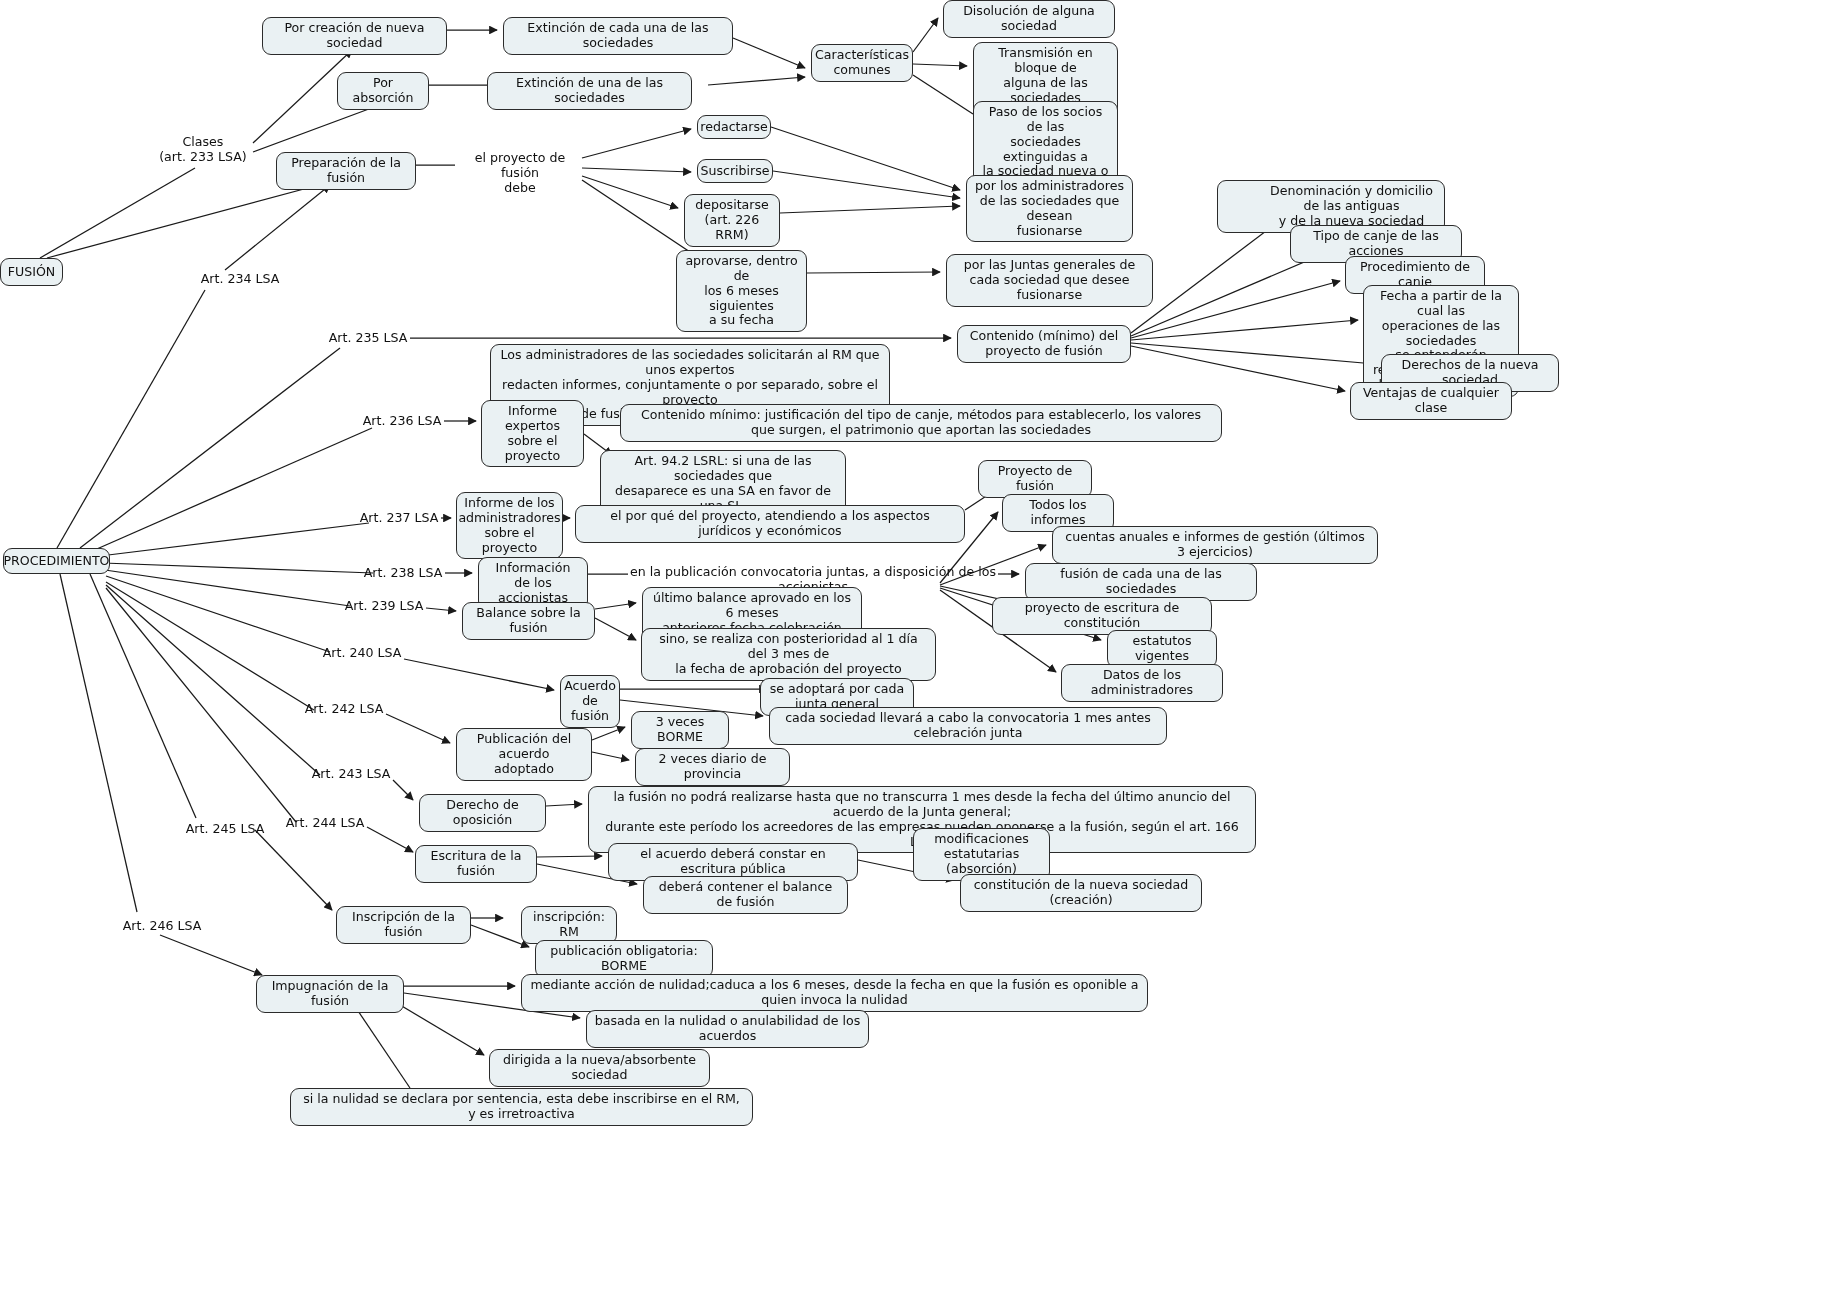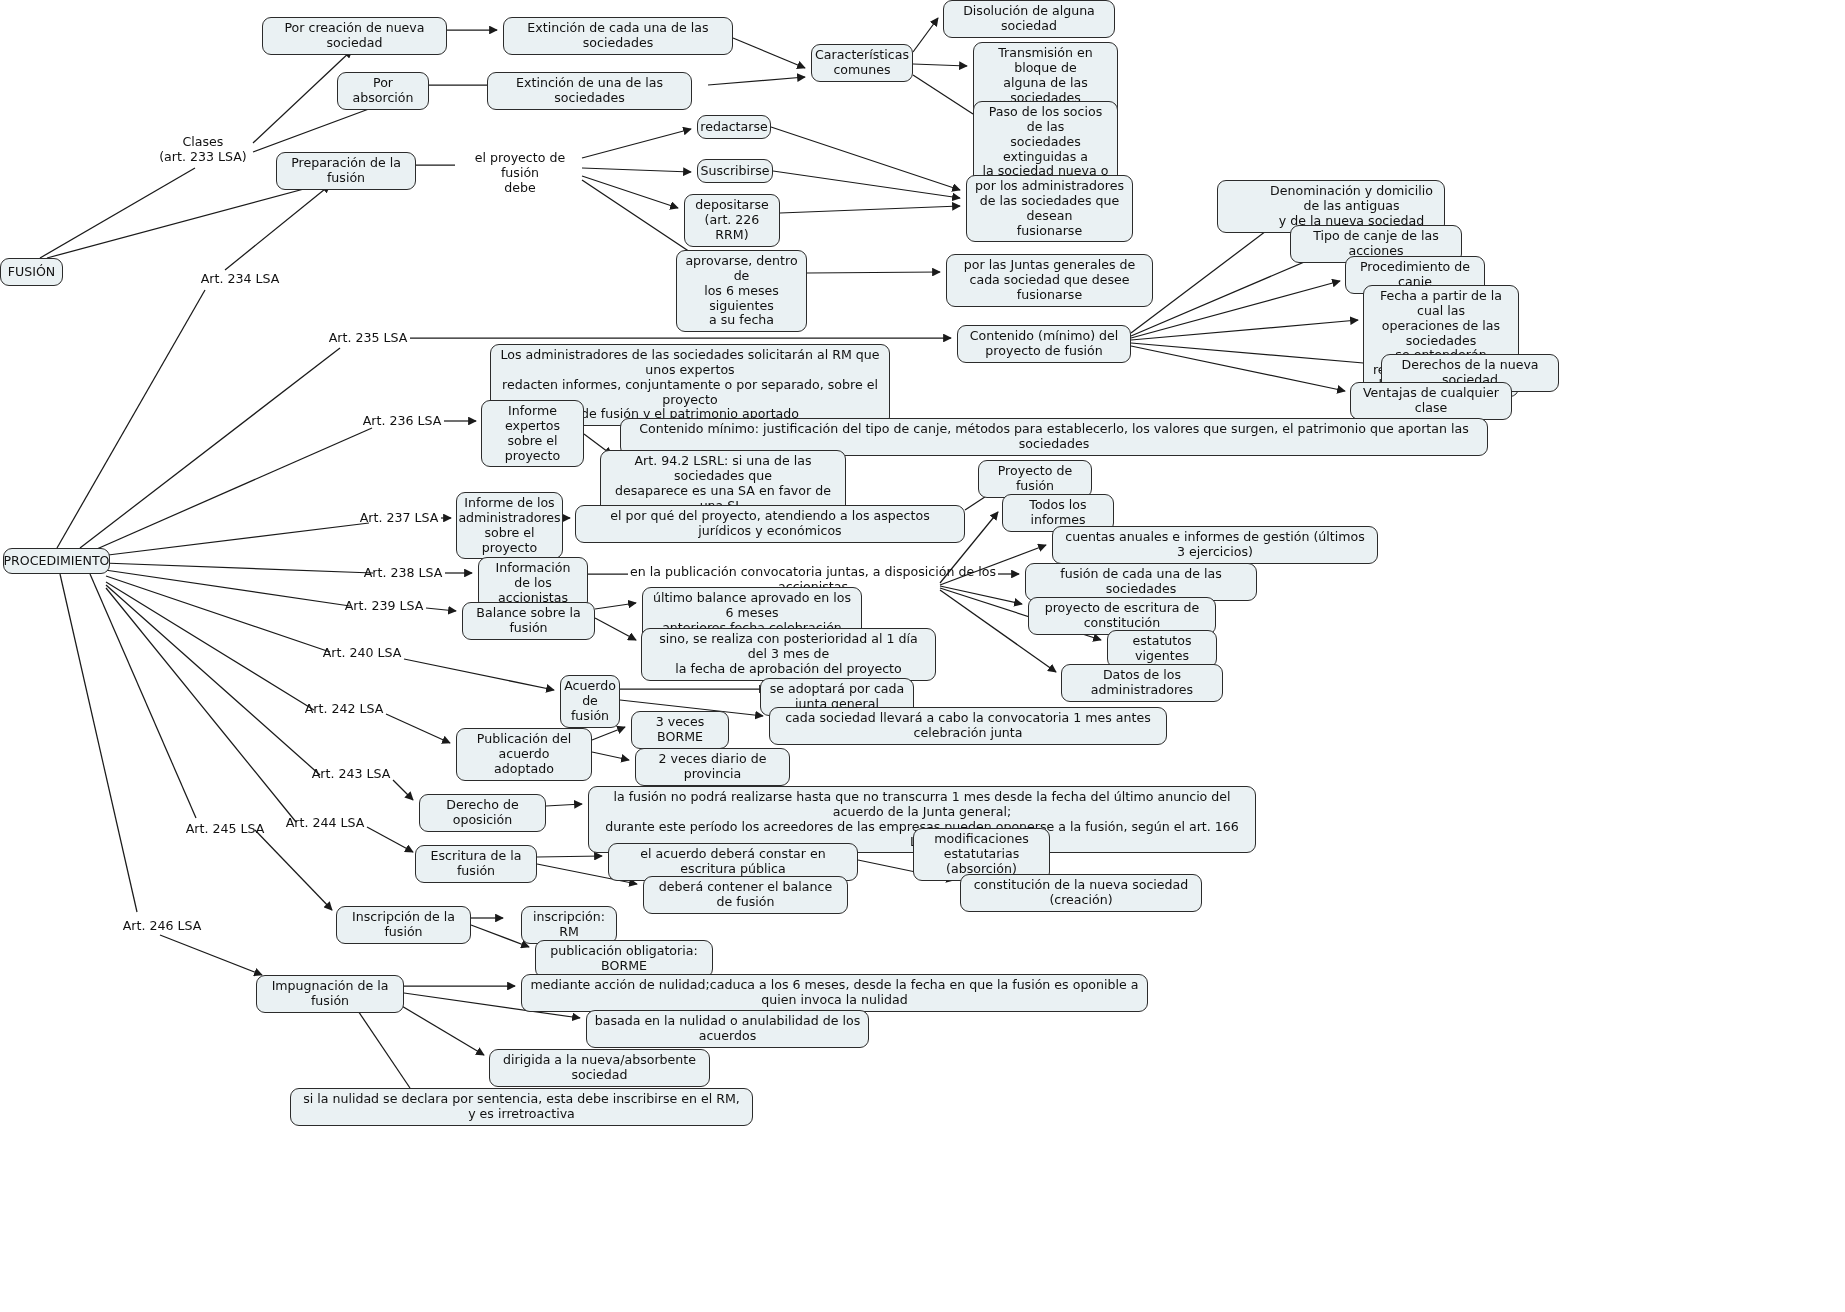--- a/index.html
+++ b/index.html
@@ -241,21 +241,21 @@
       </div>
       <div class="node" style="left: 490px; top: 344px; width: 400px; min-height: 50px;">
         <span>Los administradores de las sociedades solicitarán al RM que unos expertos
 redacten informes, conjuntamente o por separado, sobre el proyecto
 de fusión y el patrimonio aportado</span>
       </div>
       <div class="node" style="left: 481px; top: 400px; width: 103px; min-height: 40px;">
         <span>Informe expertos
 sobre el proyecto</span>
       </div>
-      <div class="node" style="left: 620px; top: 418px; width: 868px; min-height: 24px;">
+      <div class="node" style="left: 620px; top: 404px; width: 602px; min-height: 24px;">
         <span>Contenido mínimo: justificación del tipo de canje, métodos para establecerlo, los valores que surgen, el patrimonio que aportan las sociedades</span>
       </div>
       <div class="node" style="left: 600px; top: 450px; width: 246px; min-height: 48px;">
         <span>Art. 94.2 LSRL: si una de las sociedades que
 desaparece es una SA en favor de una SL,
 no se requiere informe de expertos</span>
       </div>
       <div class="node" style="left: 456px; top: 492px; width: 107px; min-height: 54px;">
         <span>Informe de los
 administradores
@@ -276,21 +276,21 @@
       <div class="node" style="left: 478px; top: 557px; width: 110px; min-height: 38px;">
         <span>Información de los
 accionistas</span>
       </div>
       <div class="plain" style="left: 628px; top: 564px; width: 370px; min-height: 18px;">
         <span>en la publicación convocatoria juntas, a disposición de los accionistas</span>
       </div>
       <div class="node" style="left: 1025px; top: 563px; width: 232px; min-height: 24px;">
         <span>fusión de cada una de las sociedades</span>
       </div>
-      <div class="node" style="left: 1028px; top: 597px; width: 188px; min-height: 24px;">
+      <div class="node" style="left: 992px; top: 597px; width: 220px; min-height: 24px;">
         <span>proyecto de escritura de constitución</span>
       </div>
       <div class="node" style="left: 1107px; top: 630px; width: 110px; min-height: 24px;">
         <span>estatutos vigentes</span>
       </div>
       <div class="node" style="left: 1061px; top: 664px; width: 162px; min-height: 24px;">
         <span>Datos de los administradores</span>
       </div>
       <div class="node" style="left: 462px; top: 602px; width: 133px; min-height: 24px;">
         <span>Balance sobre la fusión</span>

